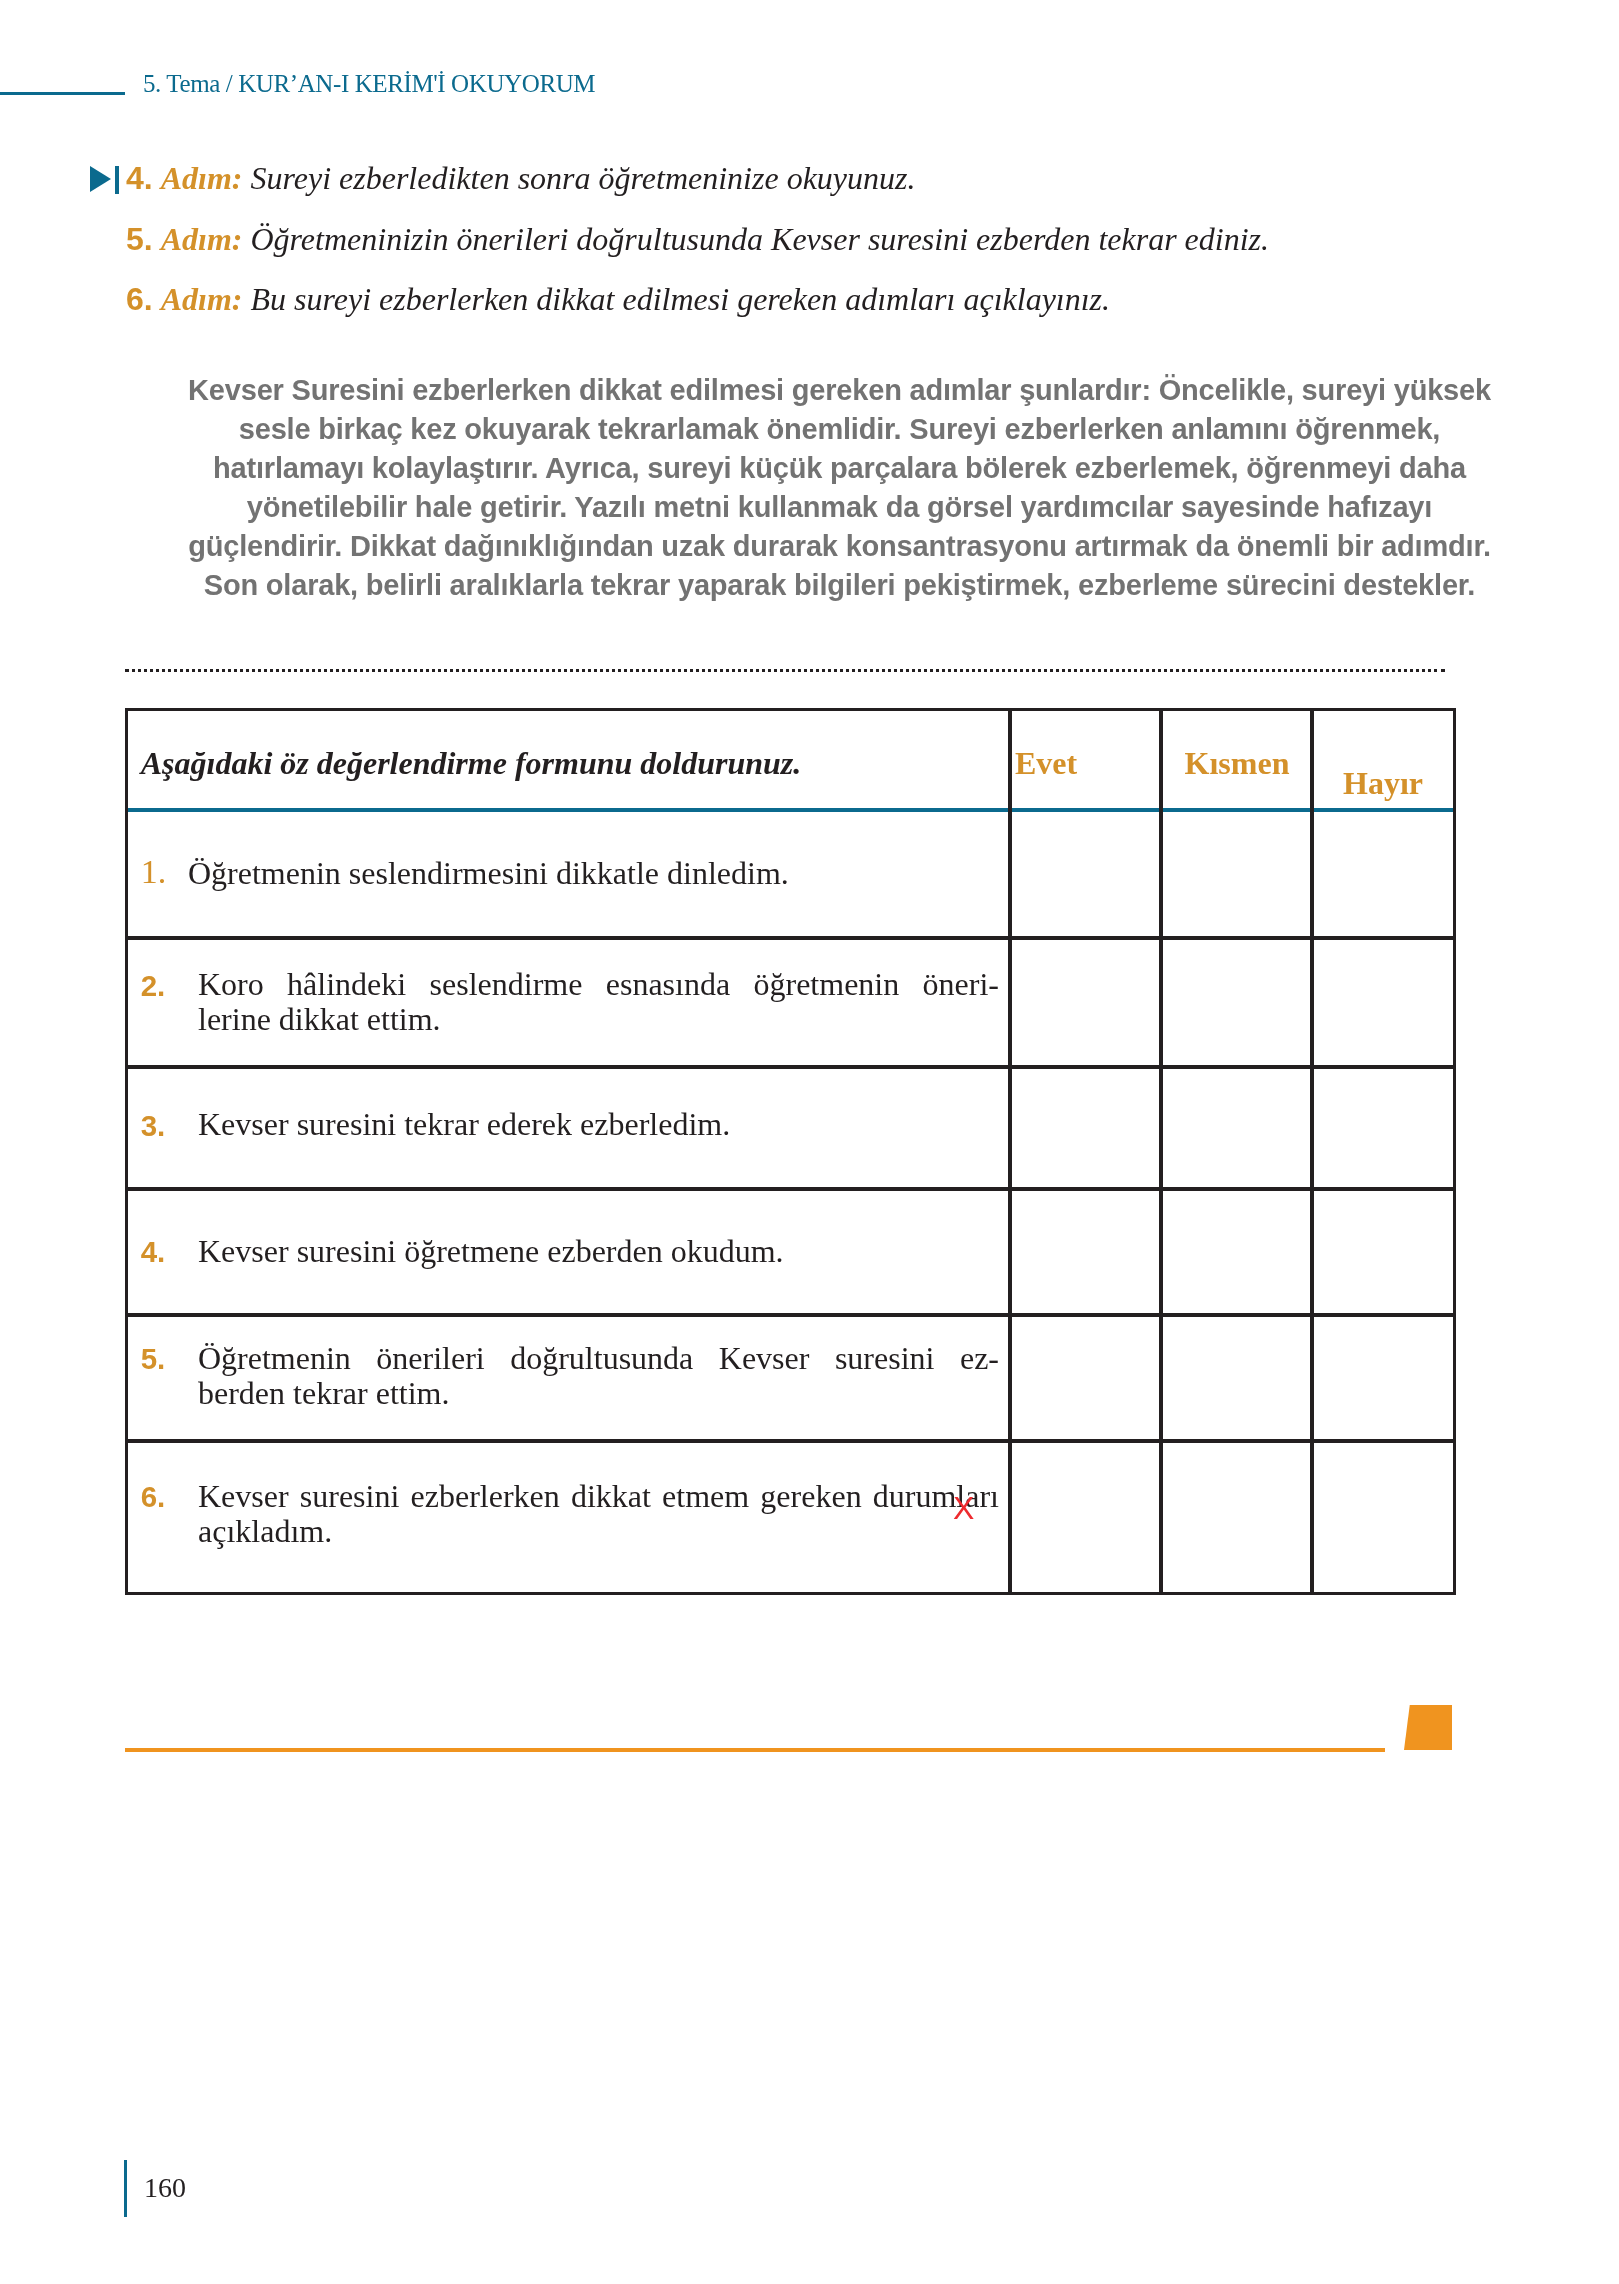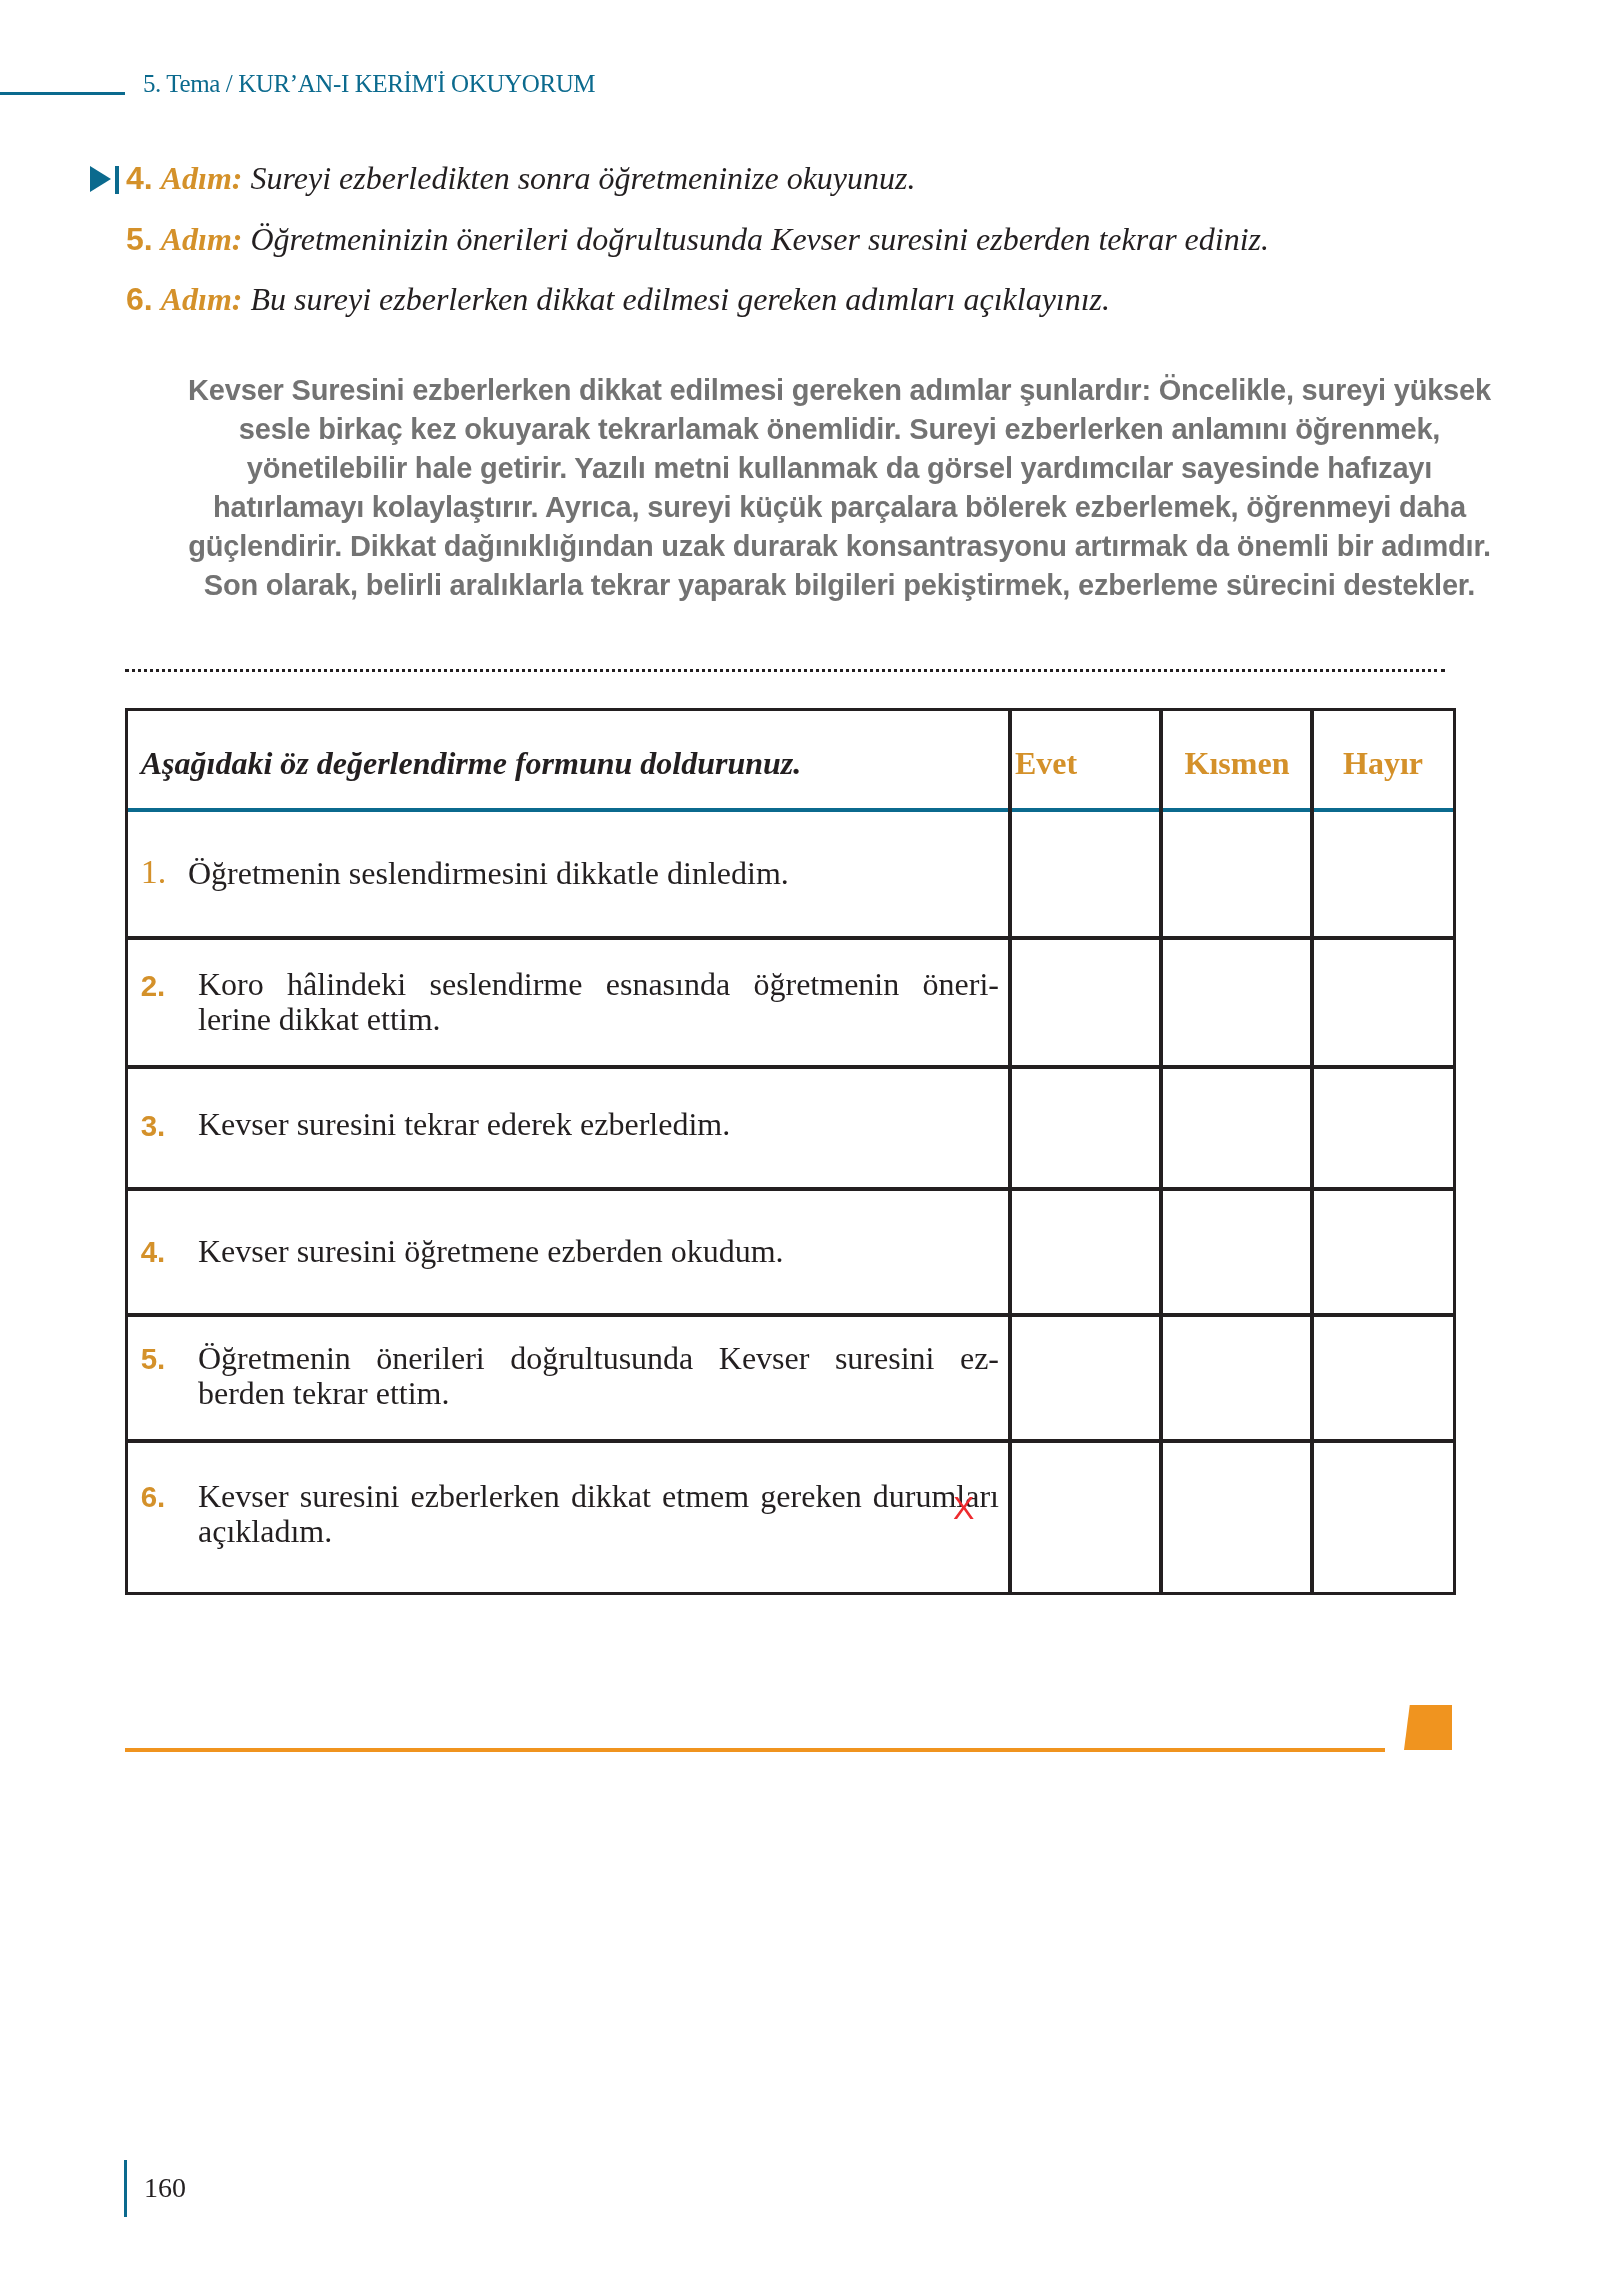--- a/index.html
+++ b/index.html
@@ -66,34 +66,34 @@
 </div>
 <div class="step step3">
   <span class="num">6.</span>
   <span class="lbl">Adım:</span>
   <span class="txt">Bu sureyi ezberlerken dikkat edilmesi gereken adımları açıklayınız.</span>
 </div>
 
 <div class="answer">
   <div>Kevser Suresini ezberlerken dikkat edilmesi gereken adımlar şunlardır: Öncelikle, sureyi yüksek</div>
   <div>sesle birkaç kez okuyarak tekrarlamak önemlidir. Sureyi ezberlerken anlamını öğrenmek,</div>
+  <div>hatırlamayı kolaylaştırır. Ayrıca, sureyi küçük parçalara bölerek ezberlemek, öğrenmeyi daha</div>
   <div>yönetilebilir hale getirir. Yazılı metni kullanmak da görsel yardımcılar sayesinde hafızayı</div>
-  <div>hatırlamayı kolaylaştırır. Ayrıca, sureyi küçük parçalara bölerek ezberlemek, öğrenmeyi daha</div>
   <div>güçlendirir. Dikkat dağınıklığından uzak durarak konsantrasyonu artırmak da önemli bir adımdır.</div>
   <div>Son olarak, belirli aralıklarla tekrar yaparak bilgileri pekiştirmek, ezberleme sürecini destekler.</div>
 </div>
 
 <div class="dotted"></div>
 
 <div class="table">
   <div class="hdr">
     <div class="hdr-prompt">Aşağıdaki öz değerlendirme formunu doldurunuz.</div>
     <div class="hdr-col" style="left:844px;width:148px;">Evet</div>
     <div class="hdr-col" style="left:1035px;width:148px;">Kısmen</div>
-    <div class="hdr-col" style="left:1186px;width:138px;">Hayır</div>
+    <div class="hdr-col" style="left:1186px;width:138px;margin-top:20px;">Hayır</div>
   </div>
   <div class="hdr-line"></div>
 
   <div class="vline" style="left:880px;"></div>
   <div class="vline" style="left:1031px;"></div>
   <div class="vline" style="left:1182px;"></div>
 
   <div class="hline" style="top:225px;"></div>
   <div class="hline" style="top:354px;"></div>
   <div class="hline" style="top:476px;"></div>

